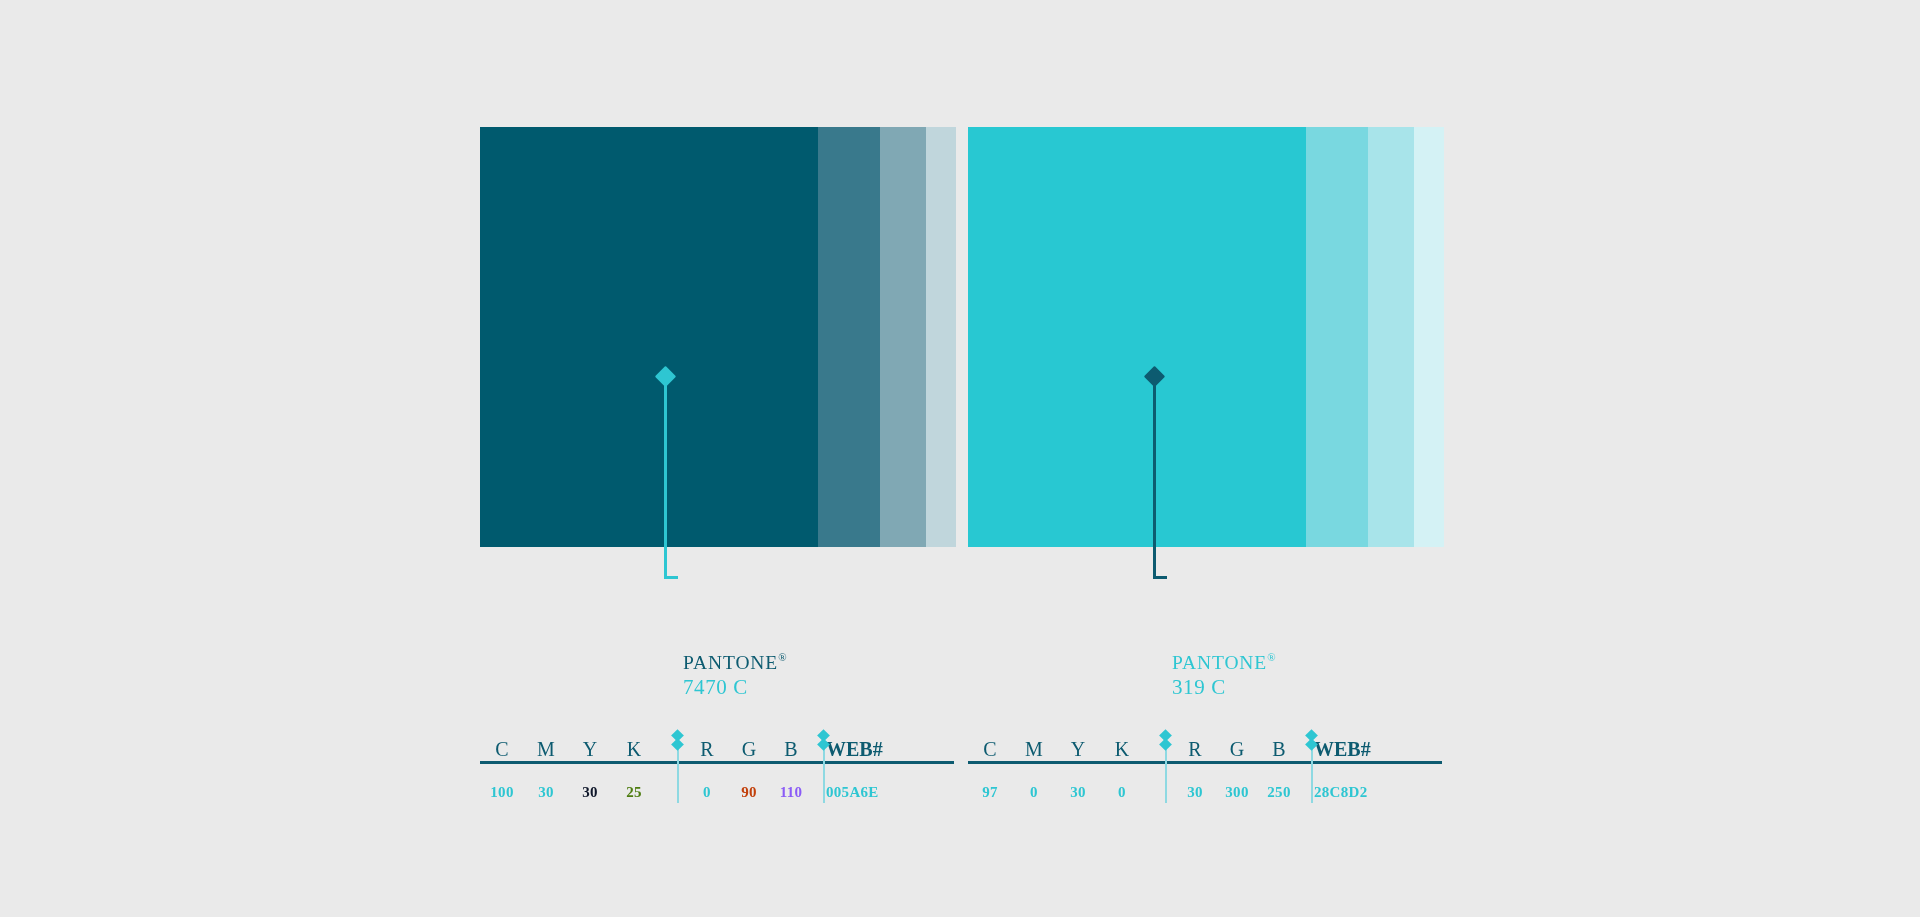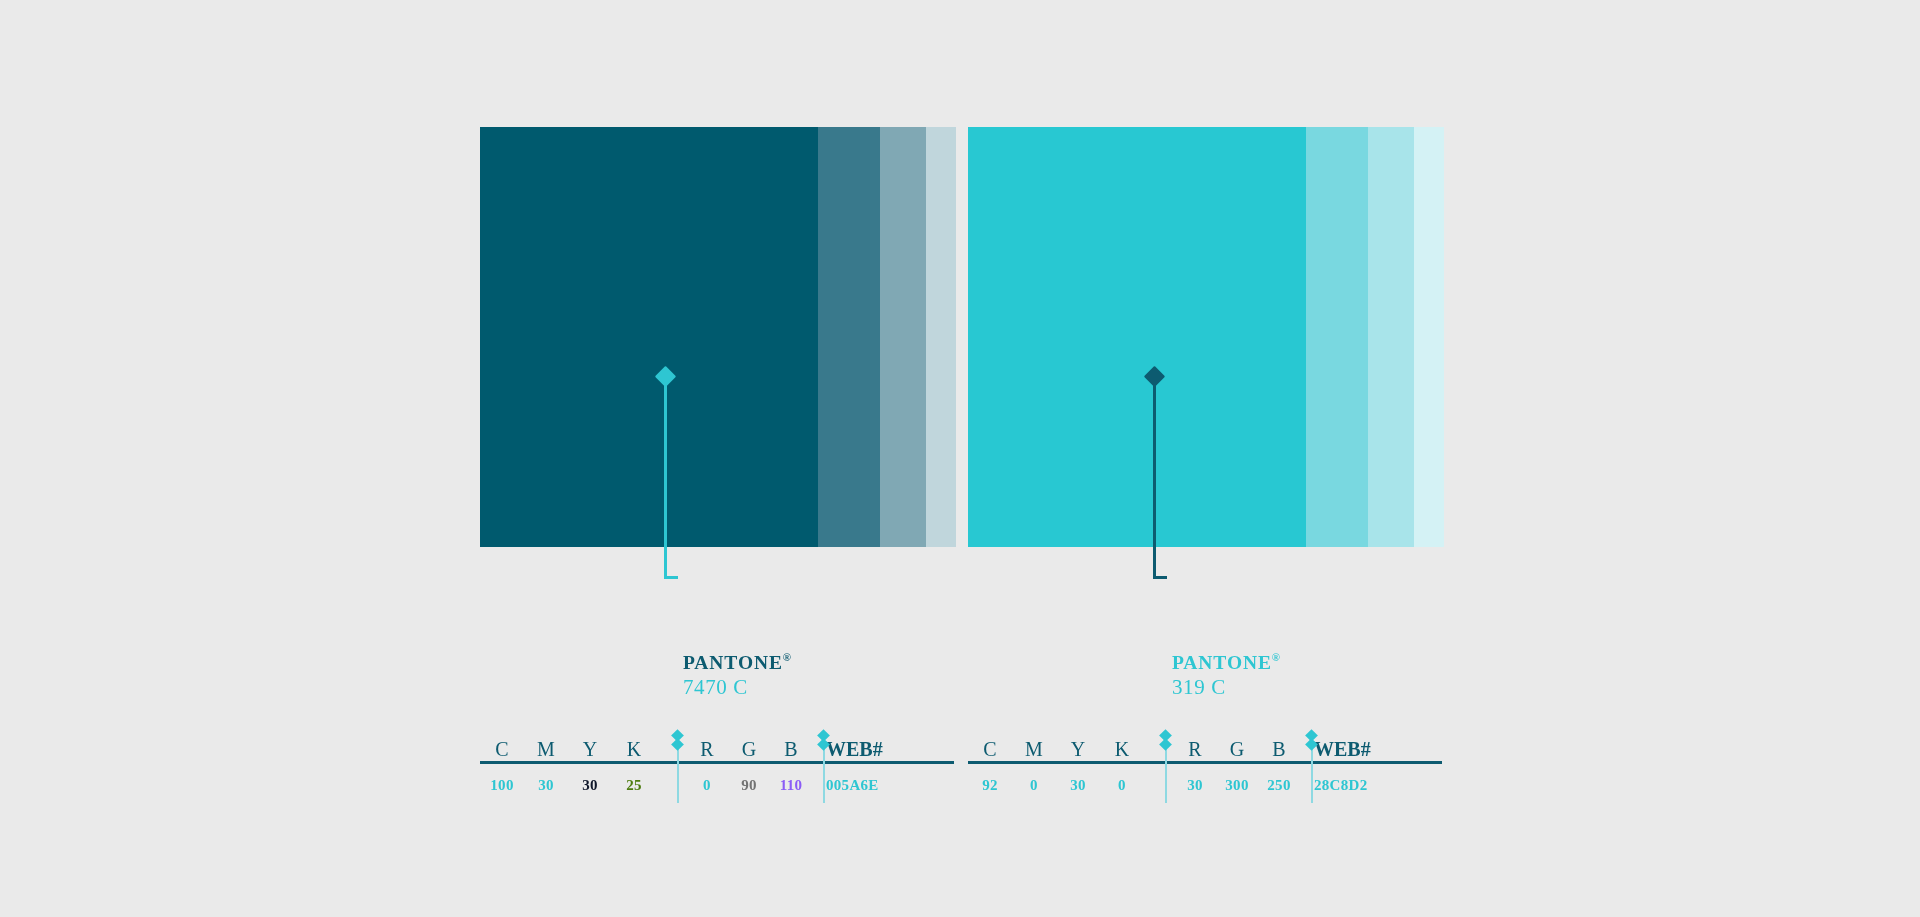--- a/index.html
+++ b/index.html
@@ -77,21 +77,21 @@
     position: absolute;
     white-space: nowrap;
   }
   #pantone-label-1 { left: 683px; top: 645px; }
   #pantone-label-2 { left: 1172px; top: 645px; }
 
   .pantone-word {
     font-size: 19.5px;
     letter-spacing: 0.9px;
     line-height: 24px;
-    font-weight: 700;
+    font-weight: 400;
   }
   .pantone-word sup {
     font-size: 11px;
     vertical-align: super;
     letter-spacing: 0;
   }
   .pantone-code {
     font-size: 21px;
     letter-spacing: 0.6px;
     line-height: 25px;
@@ -116,21 +116,21 @@
   .spec-rule {
     height: 3px;
     background: #0d5b70;
     width: 100%;
     margin-top: 2px;
   }
 
   .spec-values {
     display: flex;
     height: 30px;
-    align-items: flex-end;
+    align-items: flex-start;
     padding-top: 20px;
   }
 
   .col-h {
     font-size: 20px;
     color: #0d5b70;
     text-align: center;
     line-height: 20px;
     font-weight: 400;
   }
@@ -220,21 +220,21 @@
       </div>
     </div>
     <div class="spec-rule" style="background: rgb(13, 91, 112);"></div>
     <div class="spec-values">
       <div class="col-v c-cmyk" style="color: rgb(46, 198, 210);">100</div>
       <div class="col-v c-cmyk" style="color: rgb(46, 198, 210);">30</div>
       <div class="col-v c-cmyk" style="color: #0f172a;">30</div>
       <div class="col-v c-cmyk" style="color: #4d7c0f;">25</div>
       <div class="c-gap"></div>
       <div class="col-v c-rgb" style="color: rgb(46, 198, 210);">0</div>
-      <div class="col-v c-rgb" style="color: #737373;">90</div>
+      <div class="col-v c-rgb" style="color: #c2410c;">90</div>
       <div class="col-v c-rgb" style="color: #8b5cf6;">110</div>
       <div class="col-v c-webv" style="color: rgb(46, 198, 210);">005A6E</div>
     </div>
   </div>
 
   <div class="swatch-group" id="swatch-group-2">
     <div class="swatch-row">
       <div class="swatch-main" id="swatch-main-2" style="background: rgb(40, 200, 210);"></div>
       <div class="tint" id="tint-2-0" style="background: rgb(121, 216, 224); width: 62px;"></div>
       <div class="tint" id="tint-2-1" style="background: rgb(168, 228, 234); width: 46px;"></div>
@@ -268,21 +268,21 @@
         <div class="sep-dia top" style="background: rgb(46, 198, 210);"></div>
         <div class="sep-dia bot" style="background: rgb(46, 198, 210);"></div>
       </div>
       <div class="sep" id="sep-2b" style="background: rgb(142, 217, 226);">
         <div class="sep-dia top" style="background: rgb(46, 198, 210);"></div>
         <div class="sep-dia bot" style="background: rgb(46, 198, 210);"></div>
       </div>
     </div>
     <div class="spec-rule" style="background: rgb(13, 91, 112);"></div>
     <div class="spec-values">
-      <div class="col-v c-cmyk" style="color: rgb(46, 198, 210);">92</div>
+      <div class="col-v c-cmyk" style="color: rgb(46, 198, 210);">97</div>
       <div class="col-v c-cmyk" style="color: rgb(46, 198, 210);">0</div>
       <div class="col-v c-cmyk" style="color: rgb(46, 198, 210);">30</div>
       <div class="col-v c-cmyk" style="color: rgb(46, 198, 210);">0</div>
       <div class="c-gap"></div>
       <div class="col-v c-rgb" style="color: rgb(46, 198, 210);">30</div>
       <div class="col-v c-rgb" style="color: rgb(46, 198, 210);">300</div>
       <div class="col-v c-rgb" style="color: rgb(46, 198, 210);">250</div>
       <div class="col-v c-webv" style="color: rgb(46, 198, 210);">28C8D2</div>
     </div>
   </div>

